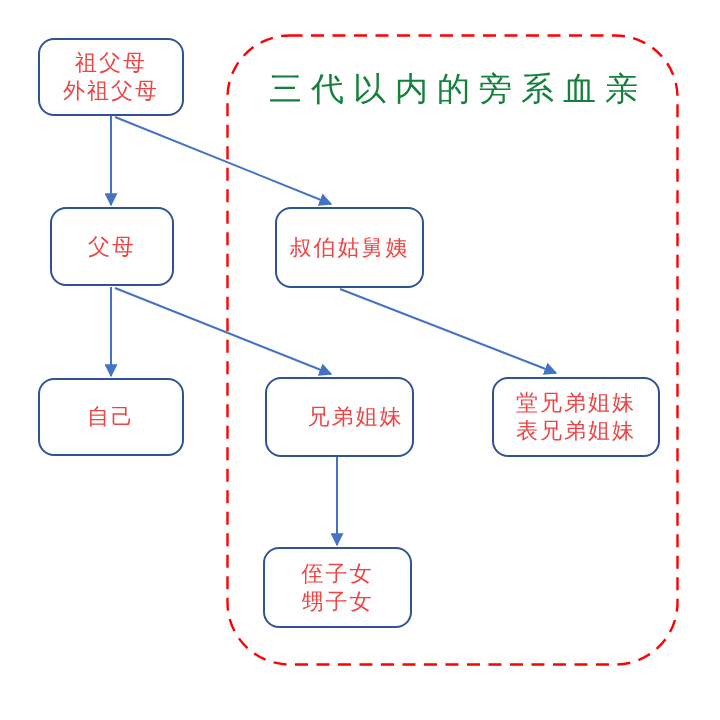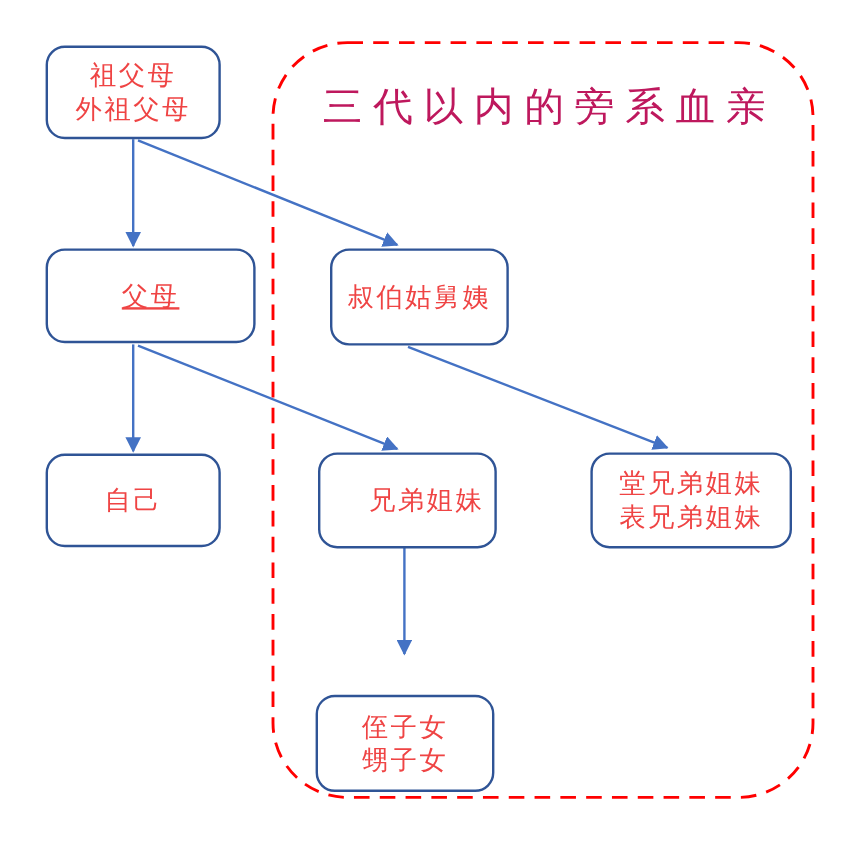--- a/index.html
+++ b/index.html
@@ -26,33 +26,33 @@
     align-items: center;
     justify-content: center;
     text-align: center;
     color: #ef4444;
     font-size: 22px;
     letter-spacing: 2px;
     line-height: 1.27;
     white-space: pre-line;
   }
   .node-grandparents   { left: 38px;  top: 38px;  width: 146px; height: 78px; }
-  .node-parents        { left: 38px;  top: 207px; width: 175px; height: 79px; text-decoration: underline; }
+  .node-parents        { left: 50px;  top: 207px; width: 124px; height: 79px; }
   .node-uncles-aunts   { left: 275px; top: 207px; width: 149px; height: 81px; }
   .node-self           { left: 38px;  top: 378px; width: 146px; height: 78px; align-items: center; }
   .node-siblings       { left: 265px; top: 377px; width: 149px; height: 80px; padding-left: 32px; }
   .node-cousins        { left: 492px; top: 377px; width: 168px; height: 80px; }
-  .node-nephews-nieces { left: 263px; top: 547px; width: 149px; height: 81px; margin-top: 32px; }
+  .node-nephews-nieces { left: 263px; top: 547px; width: 149px; height: 81px; }
   .diagram-title {
     position: absolute;
     left: 240px;
     top: 66px;
     width: 436px;
     height: 46px;
-    color: #be185d;
+    color: #15803d;
     font-size: 33px;
     letter-spacing: 9px;
     text-align: center;
     line-height: 46px;
     white-space: nowrap;
   }
 </style>
 </head>
 <body>
 

